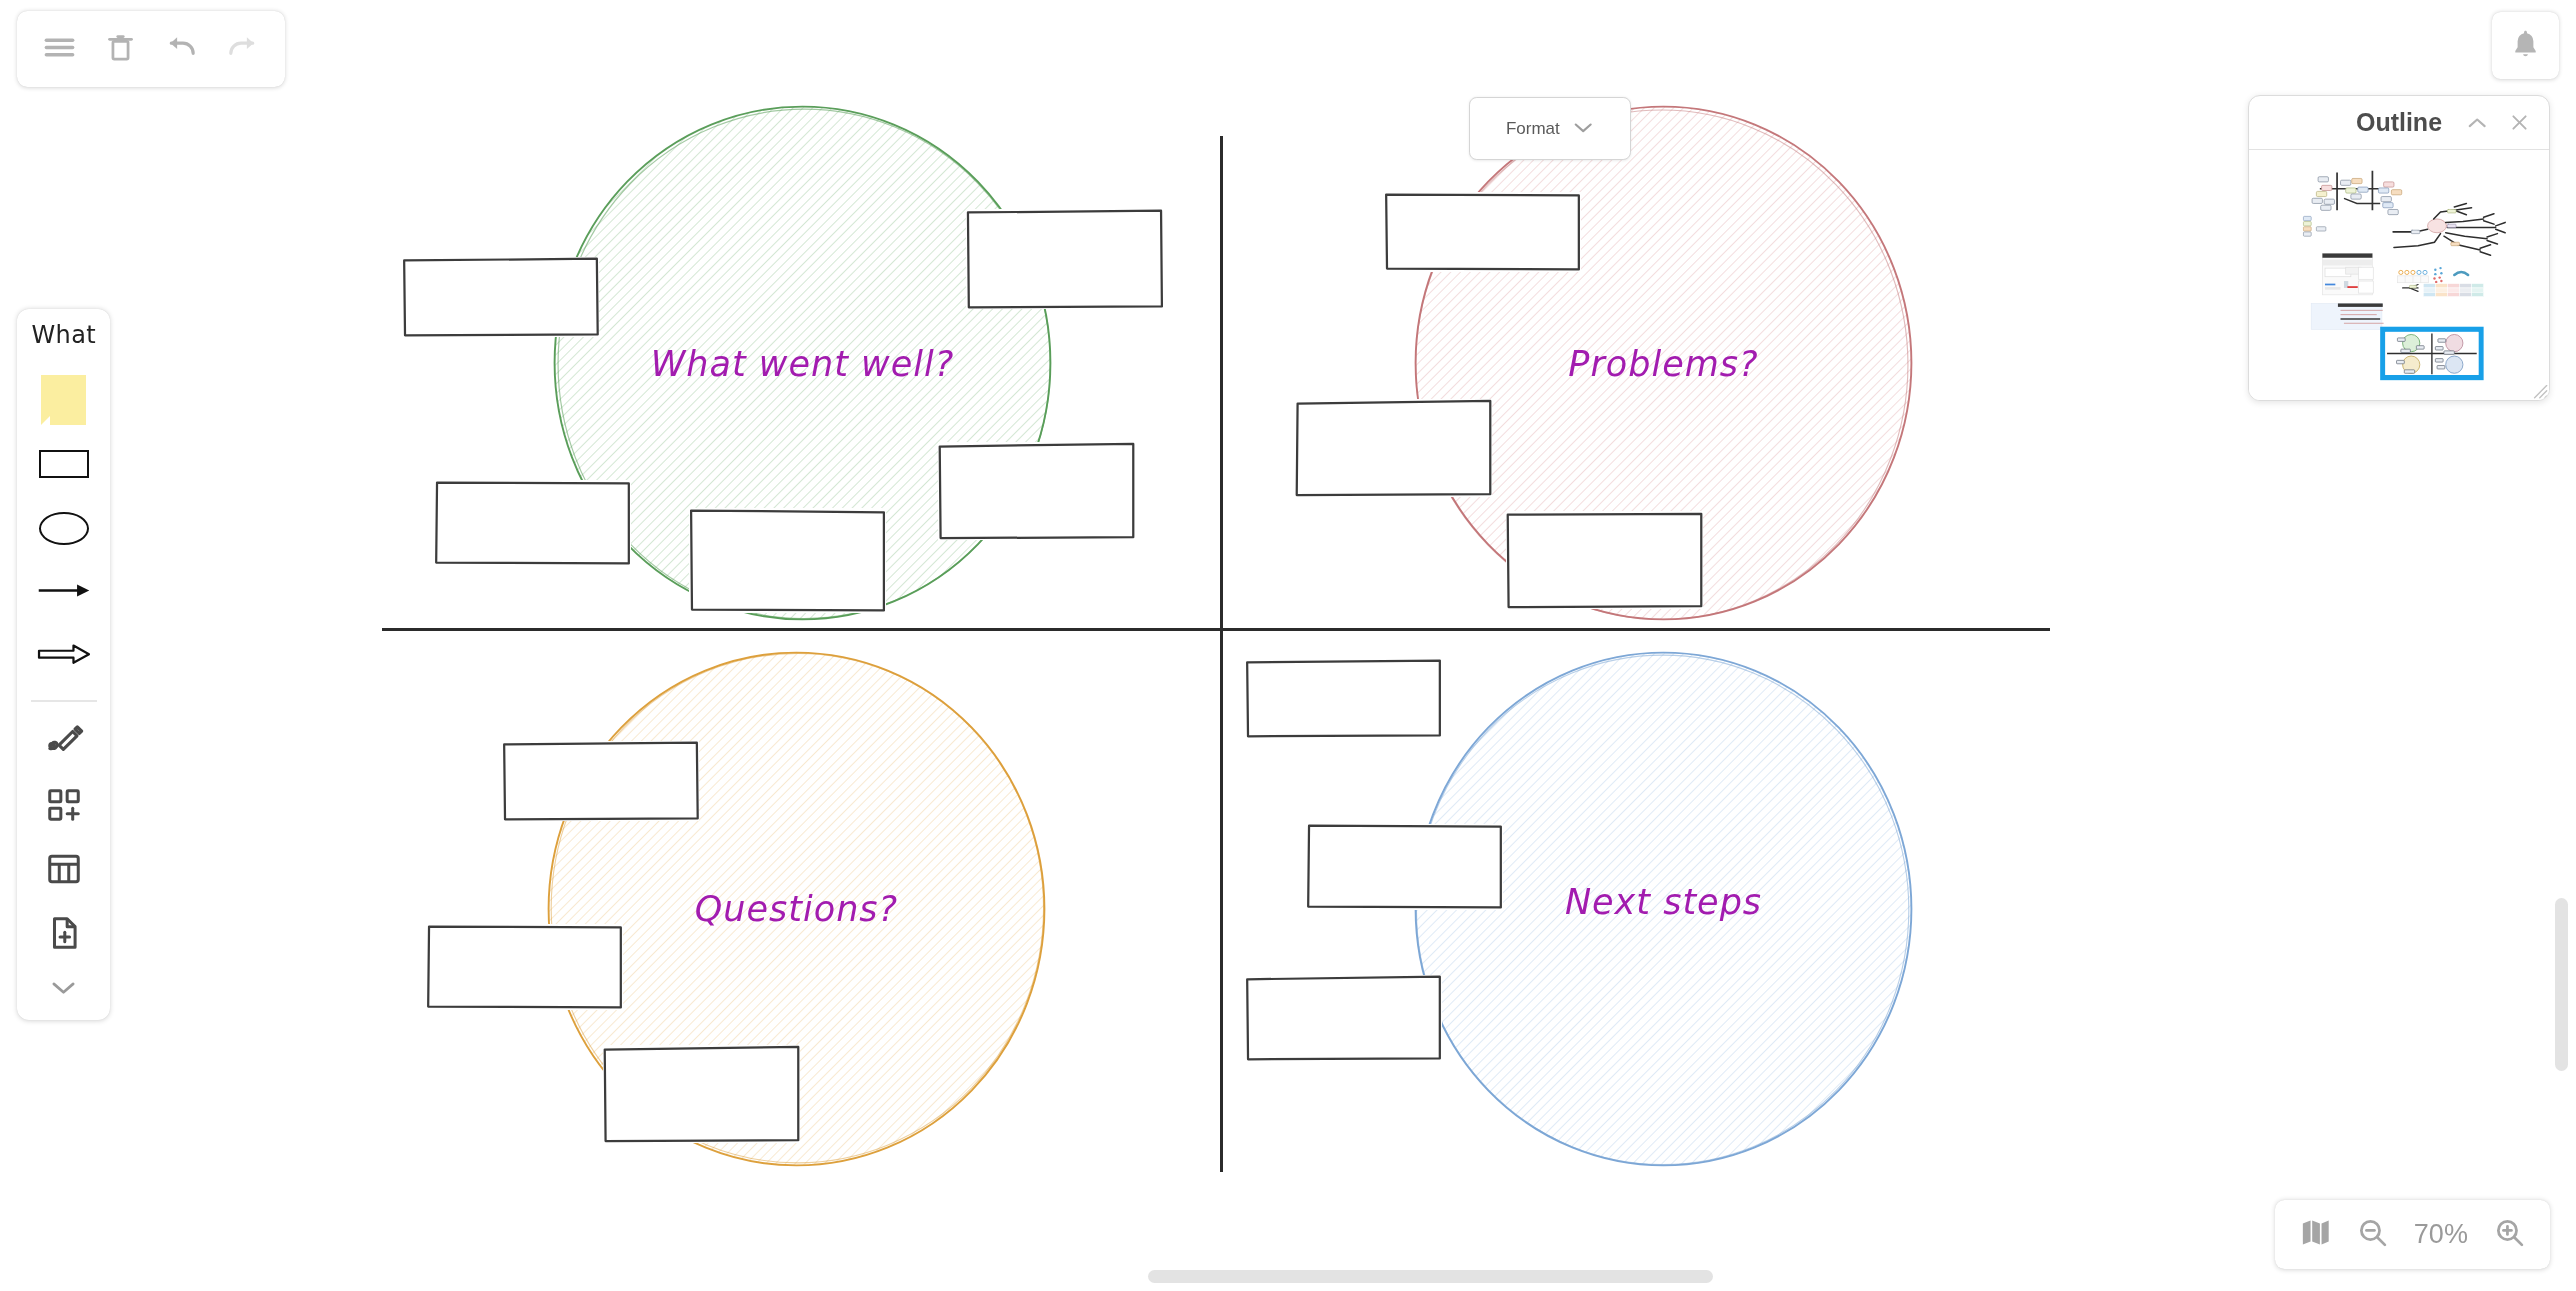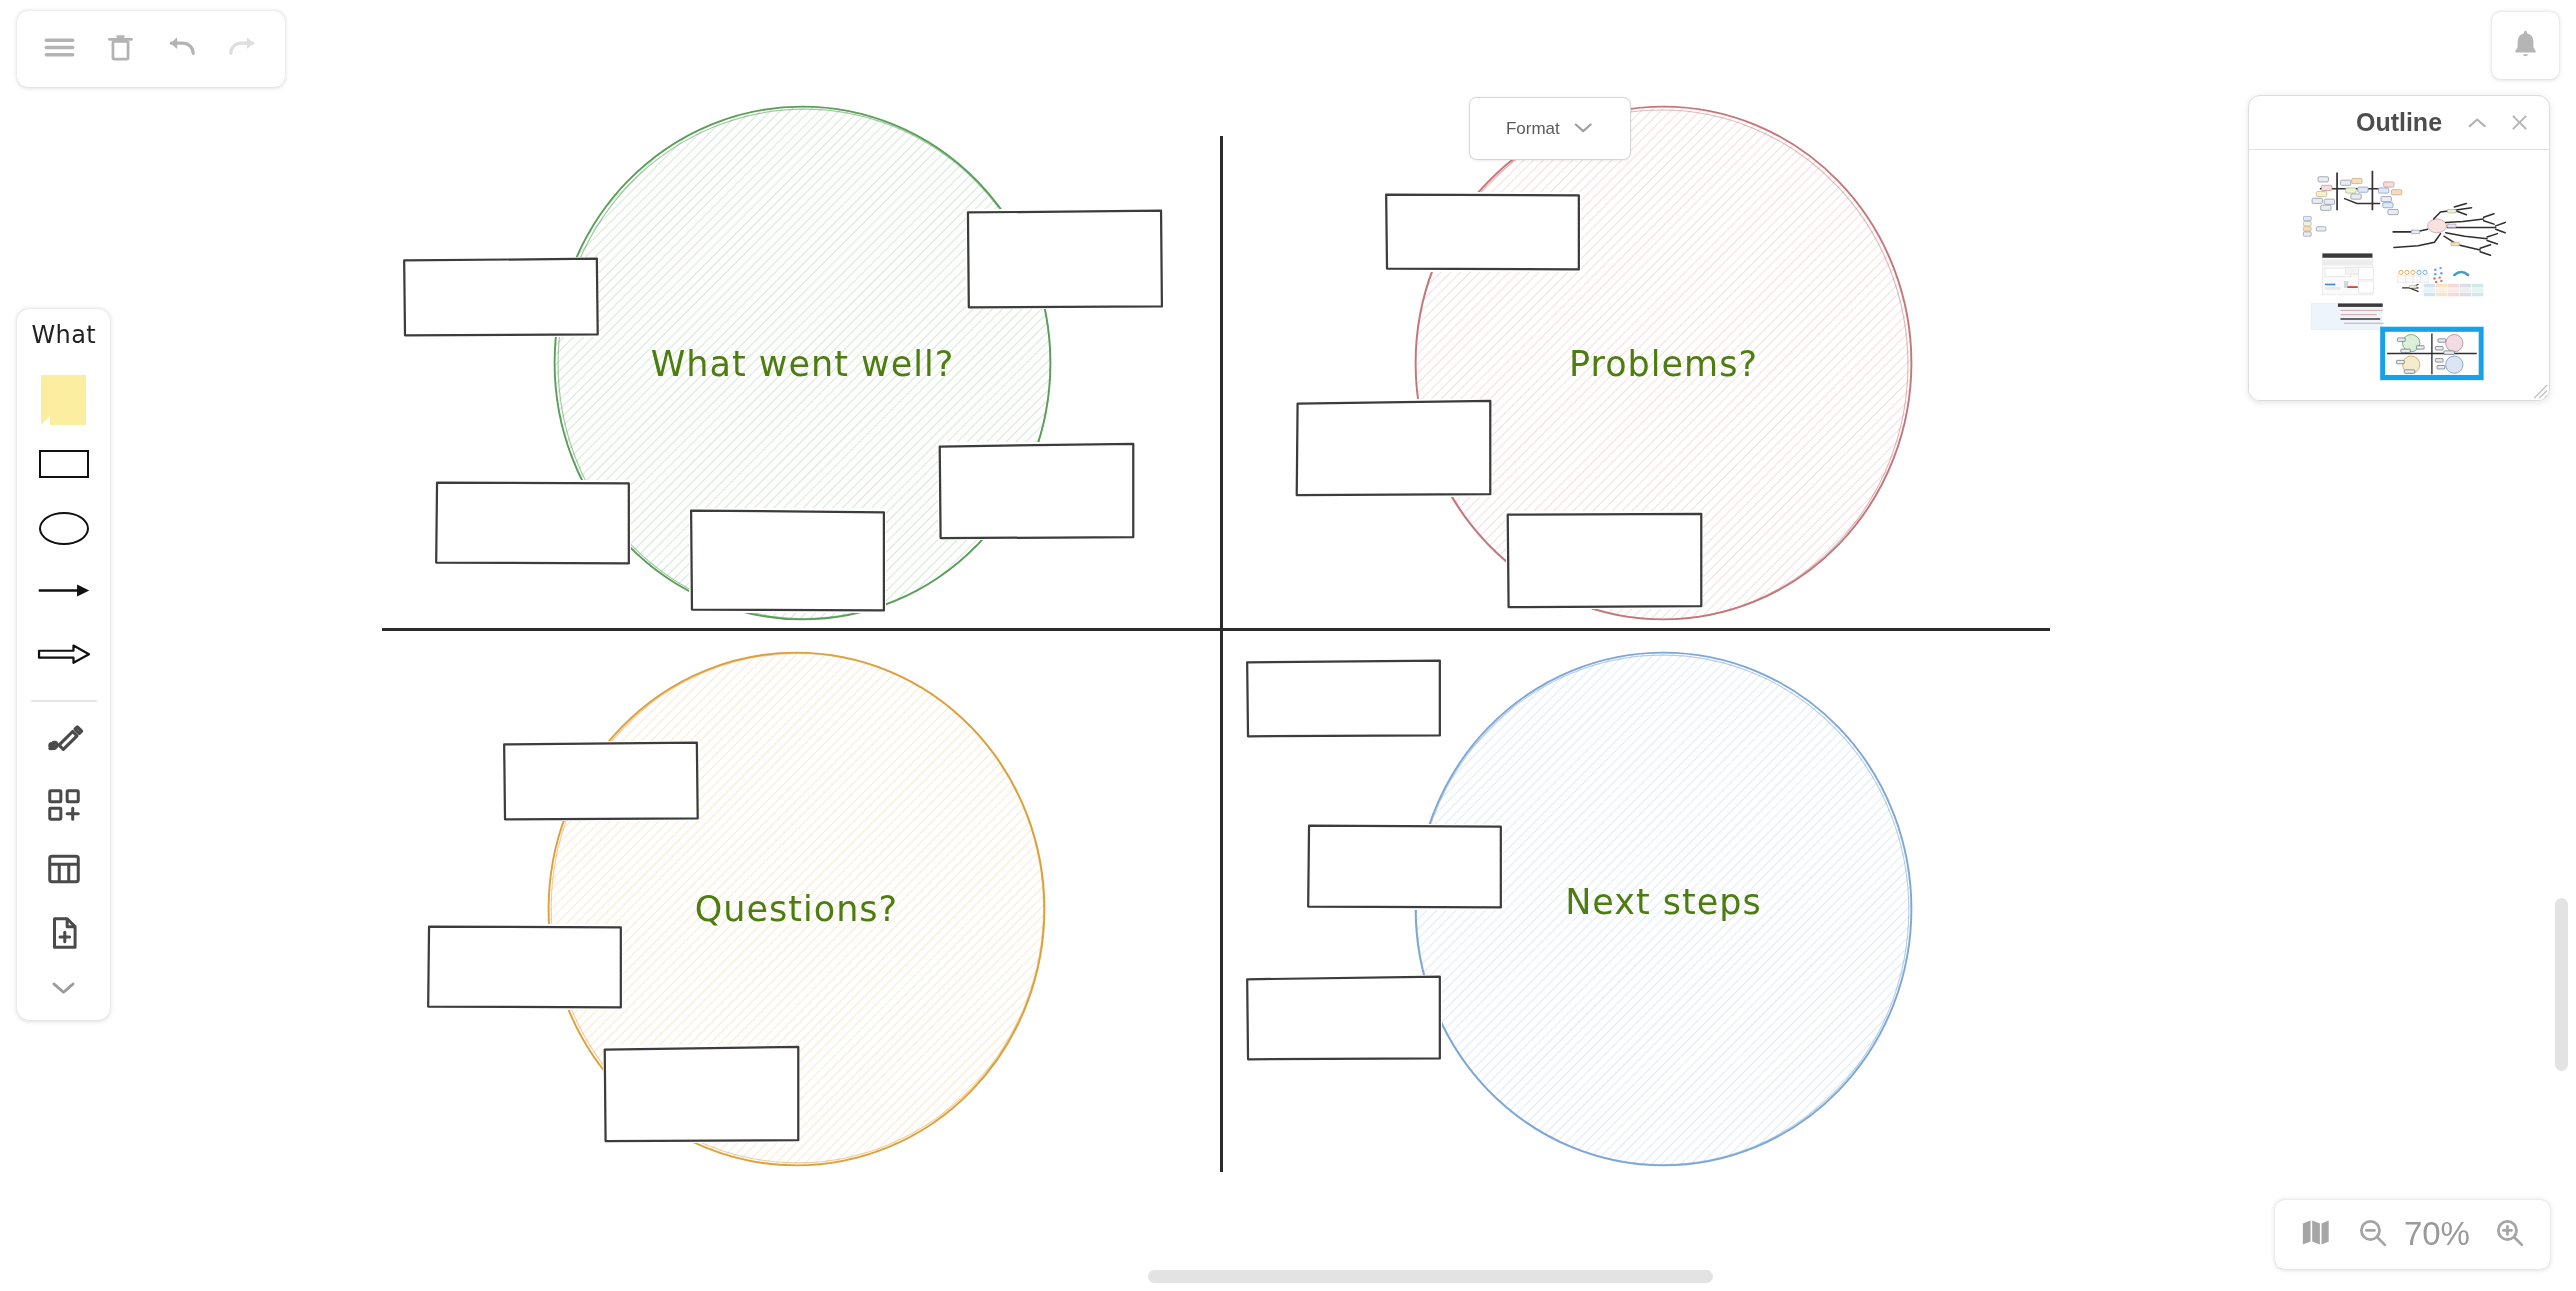--- a/index.html
+++ b/index.html
@@ -54,25 +54,26 @@
   }
   .quad-circle svg { display: block; width: 100%; height: 100%; overflow: visible; }
 
   .quad-label {
     position: absolute;
     left: 0;
     width: 100%;
     text-align: center;
     font-family: "DejaVu Sans", sans-serif;
     font-size: 35px;
-    color: #4d7c0f;
+    color: #a21caf;
     letter-spacing: 1px;
     white-space: nowrap;
     z-index: 6;
     pointer-events: none;
+    font-style: italic;
   }
 
   
   .note {
     position: absolute;
     background: #ffffff;
     z-index: 8;
   }
   .note svg { display: block; width: 100%; height: 100%; overflow: visible; }
 
@@ -255,23 +256,24 @@
     padding: 0 12px;
     z-index: 40;
   }
   #zoom-bar .zb-btn {
     width: 50px; height: 50px;
     display: flex; align-items: center; justify-content: center;
     cursor: pointer;
     border-radius: 5.2px;
   }
   #zoom-level {
-    font-size: 33px;
+    font-size: 27px;
     color: #9a9a9a;
     min-width: 74px;
+    text-align: center;
     cursor: pointer;
   }
 
   
   #hscrollbar {
     position: absolute;
     left: 0; bottom: 6px;
     width: 2576px; height: 19px;
     z-index: 30;
     pointer-events: none;

